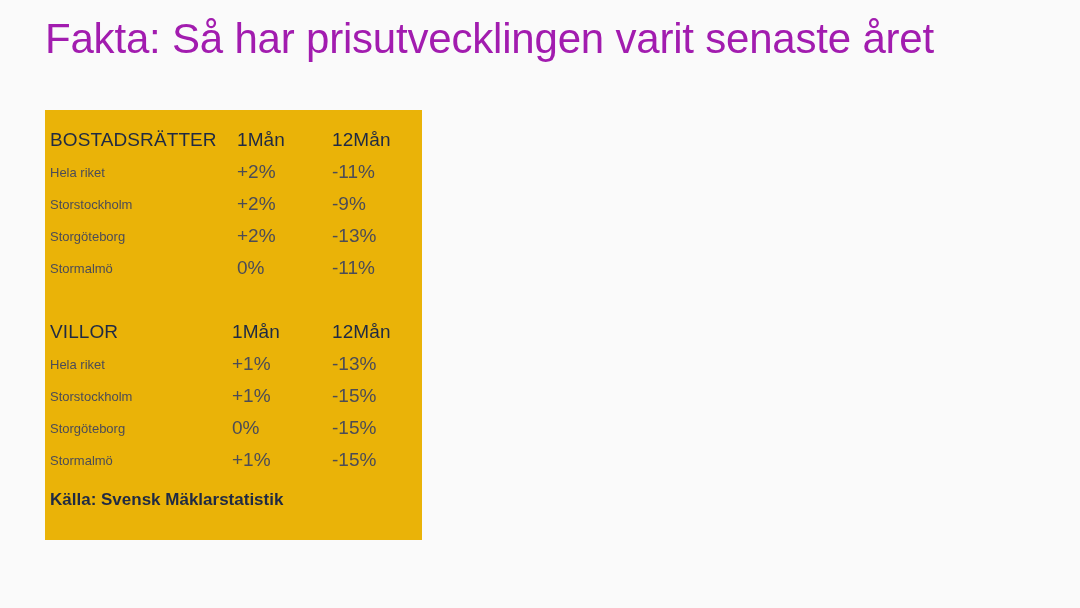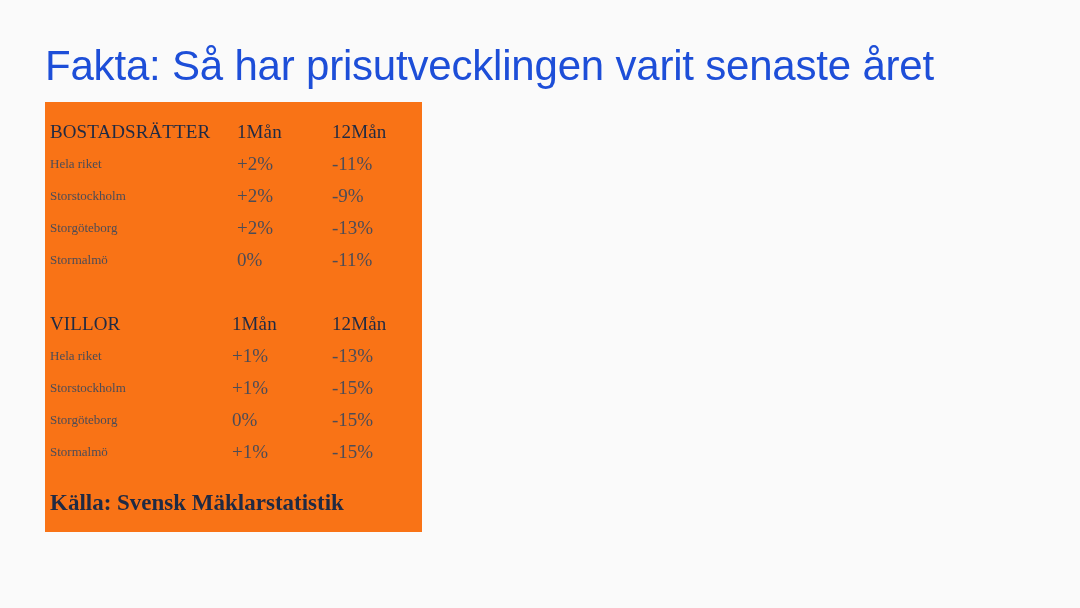--- a/index.html
+++ b/index.html
@@ -13,40 +13,39 @@
     background: #fafafa;
     font-family: "Liberation Sans", sans-serif;
     overflow: hidden;
     position: relative;
   }
 
   
   .slide-title {
     position: absolute;
     left: 45px;
-    top: 38px;
+    top: 11px;
     width: 1000px;
     font-size: 42px;
     line-height: 56px;
     font-weight: 400;
-    color: #1d4ed8;
+    color: #a21caf;
     letter-spacing: -0.2px;
     white-space: nowrap;
   }
 
   
   .stats-card {
     position: absolute;
     left: 45px;
-    top: 102px;
+    top: 110px;
     width: 377px;
     height: 430px;
-    background: #f97316;
+    background: #eab308;
     box-sizing: border-box;
-    font-family: Liberation Serif, serif;
   }
 
   .card-inner {
     position: absolute;
     left: 5px;
     top: 14px;
     right: 0;
     bottom: 0;
   }
 
@@ -86,22 +85,22 @@
     color: #4c4c57;
   }
   .row-value {
     font-size: 19px;
     color: #4c4c57;
   }
 
   .table-gap { height: 32px; }
 
   .source-line {
-    margin-top: 22px;
-    font-size: 23px;
+    margin-top: 14px;
+    font-size: 17px;
     font-weight: 700;
     color: #1f2a44;
     white-space: nowrap;
   }
 </style>
 </head>
 <body>
 
 <div class="slide-title">Fakta: Så har prisutvecklingen varit senaste året</div>
 

